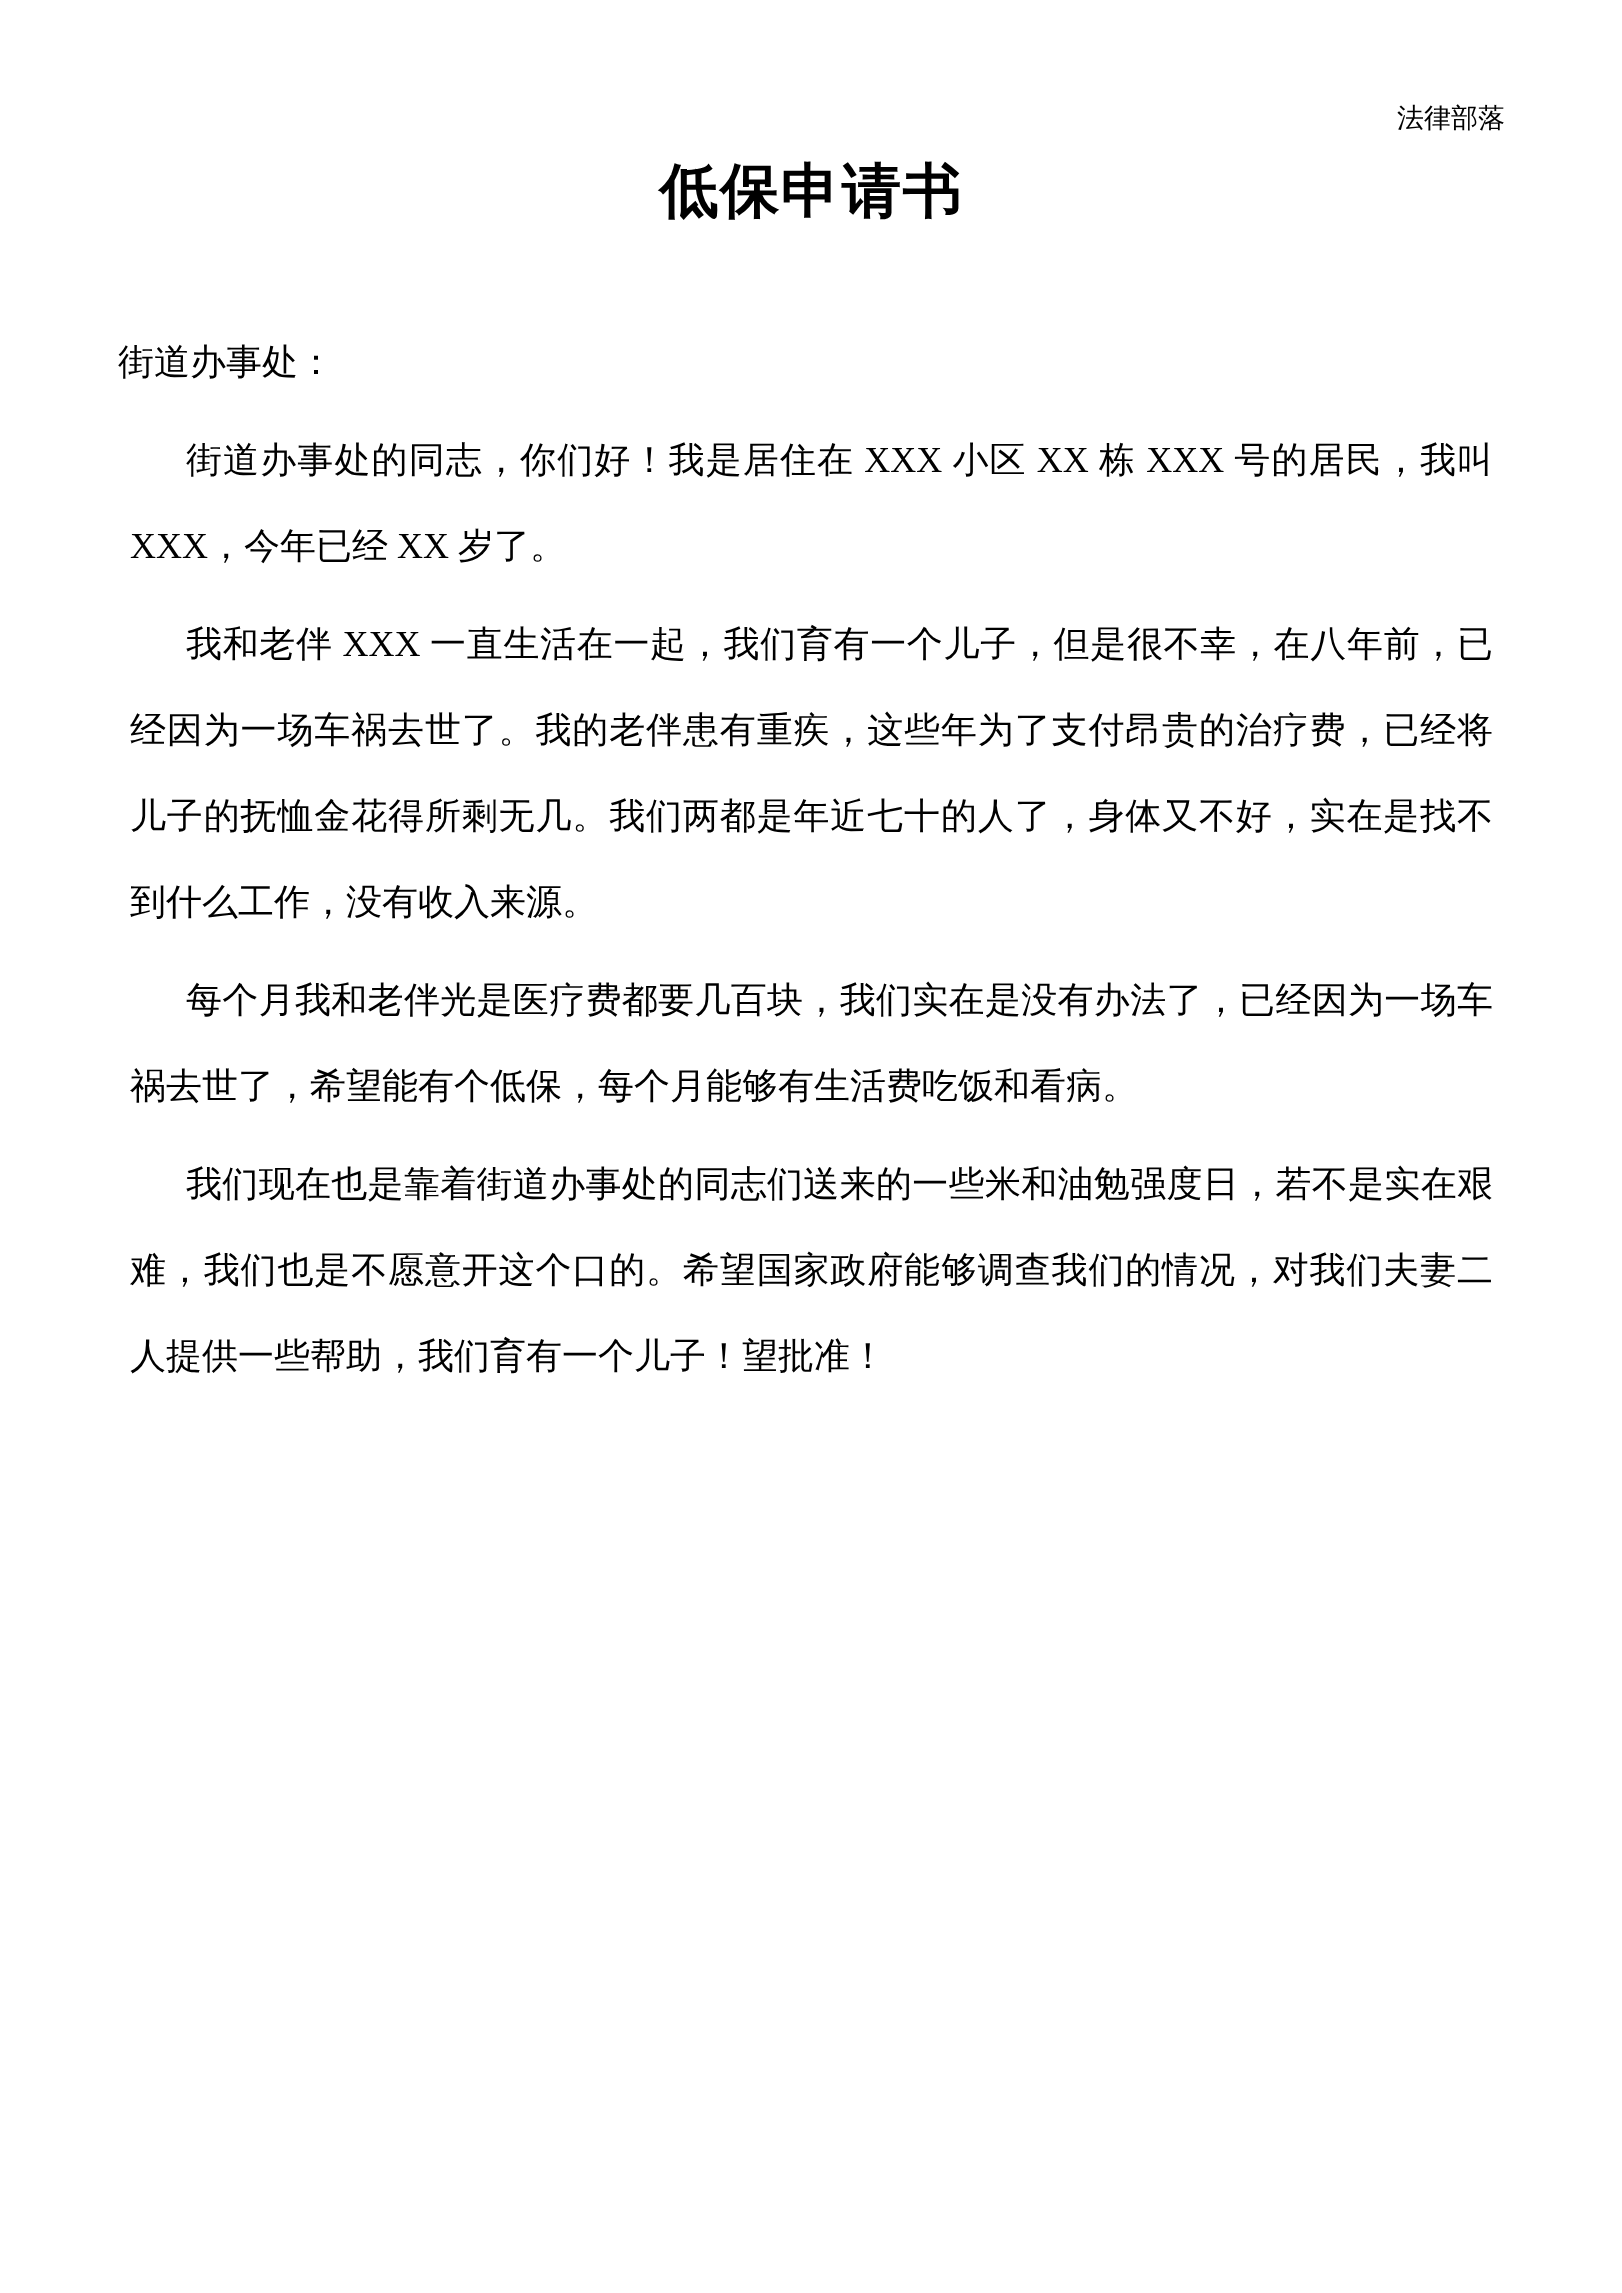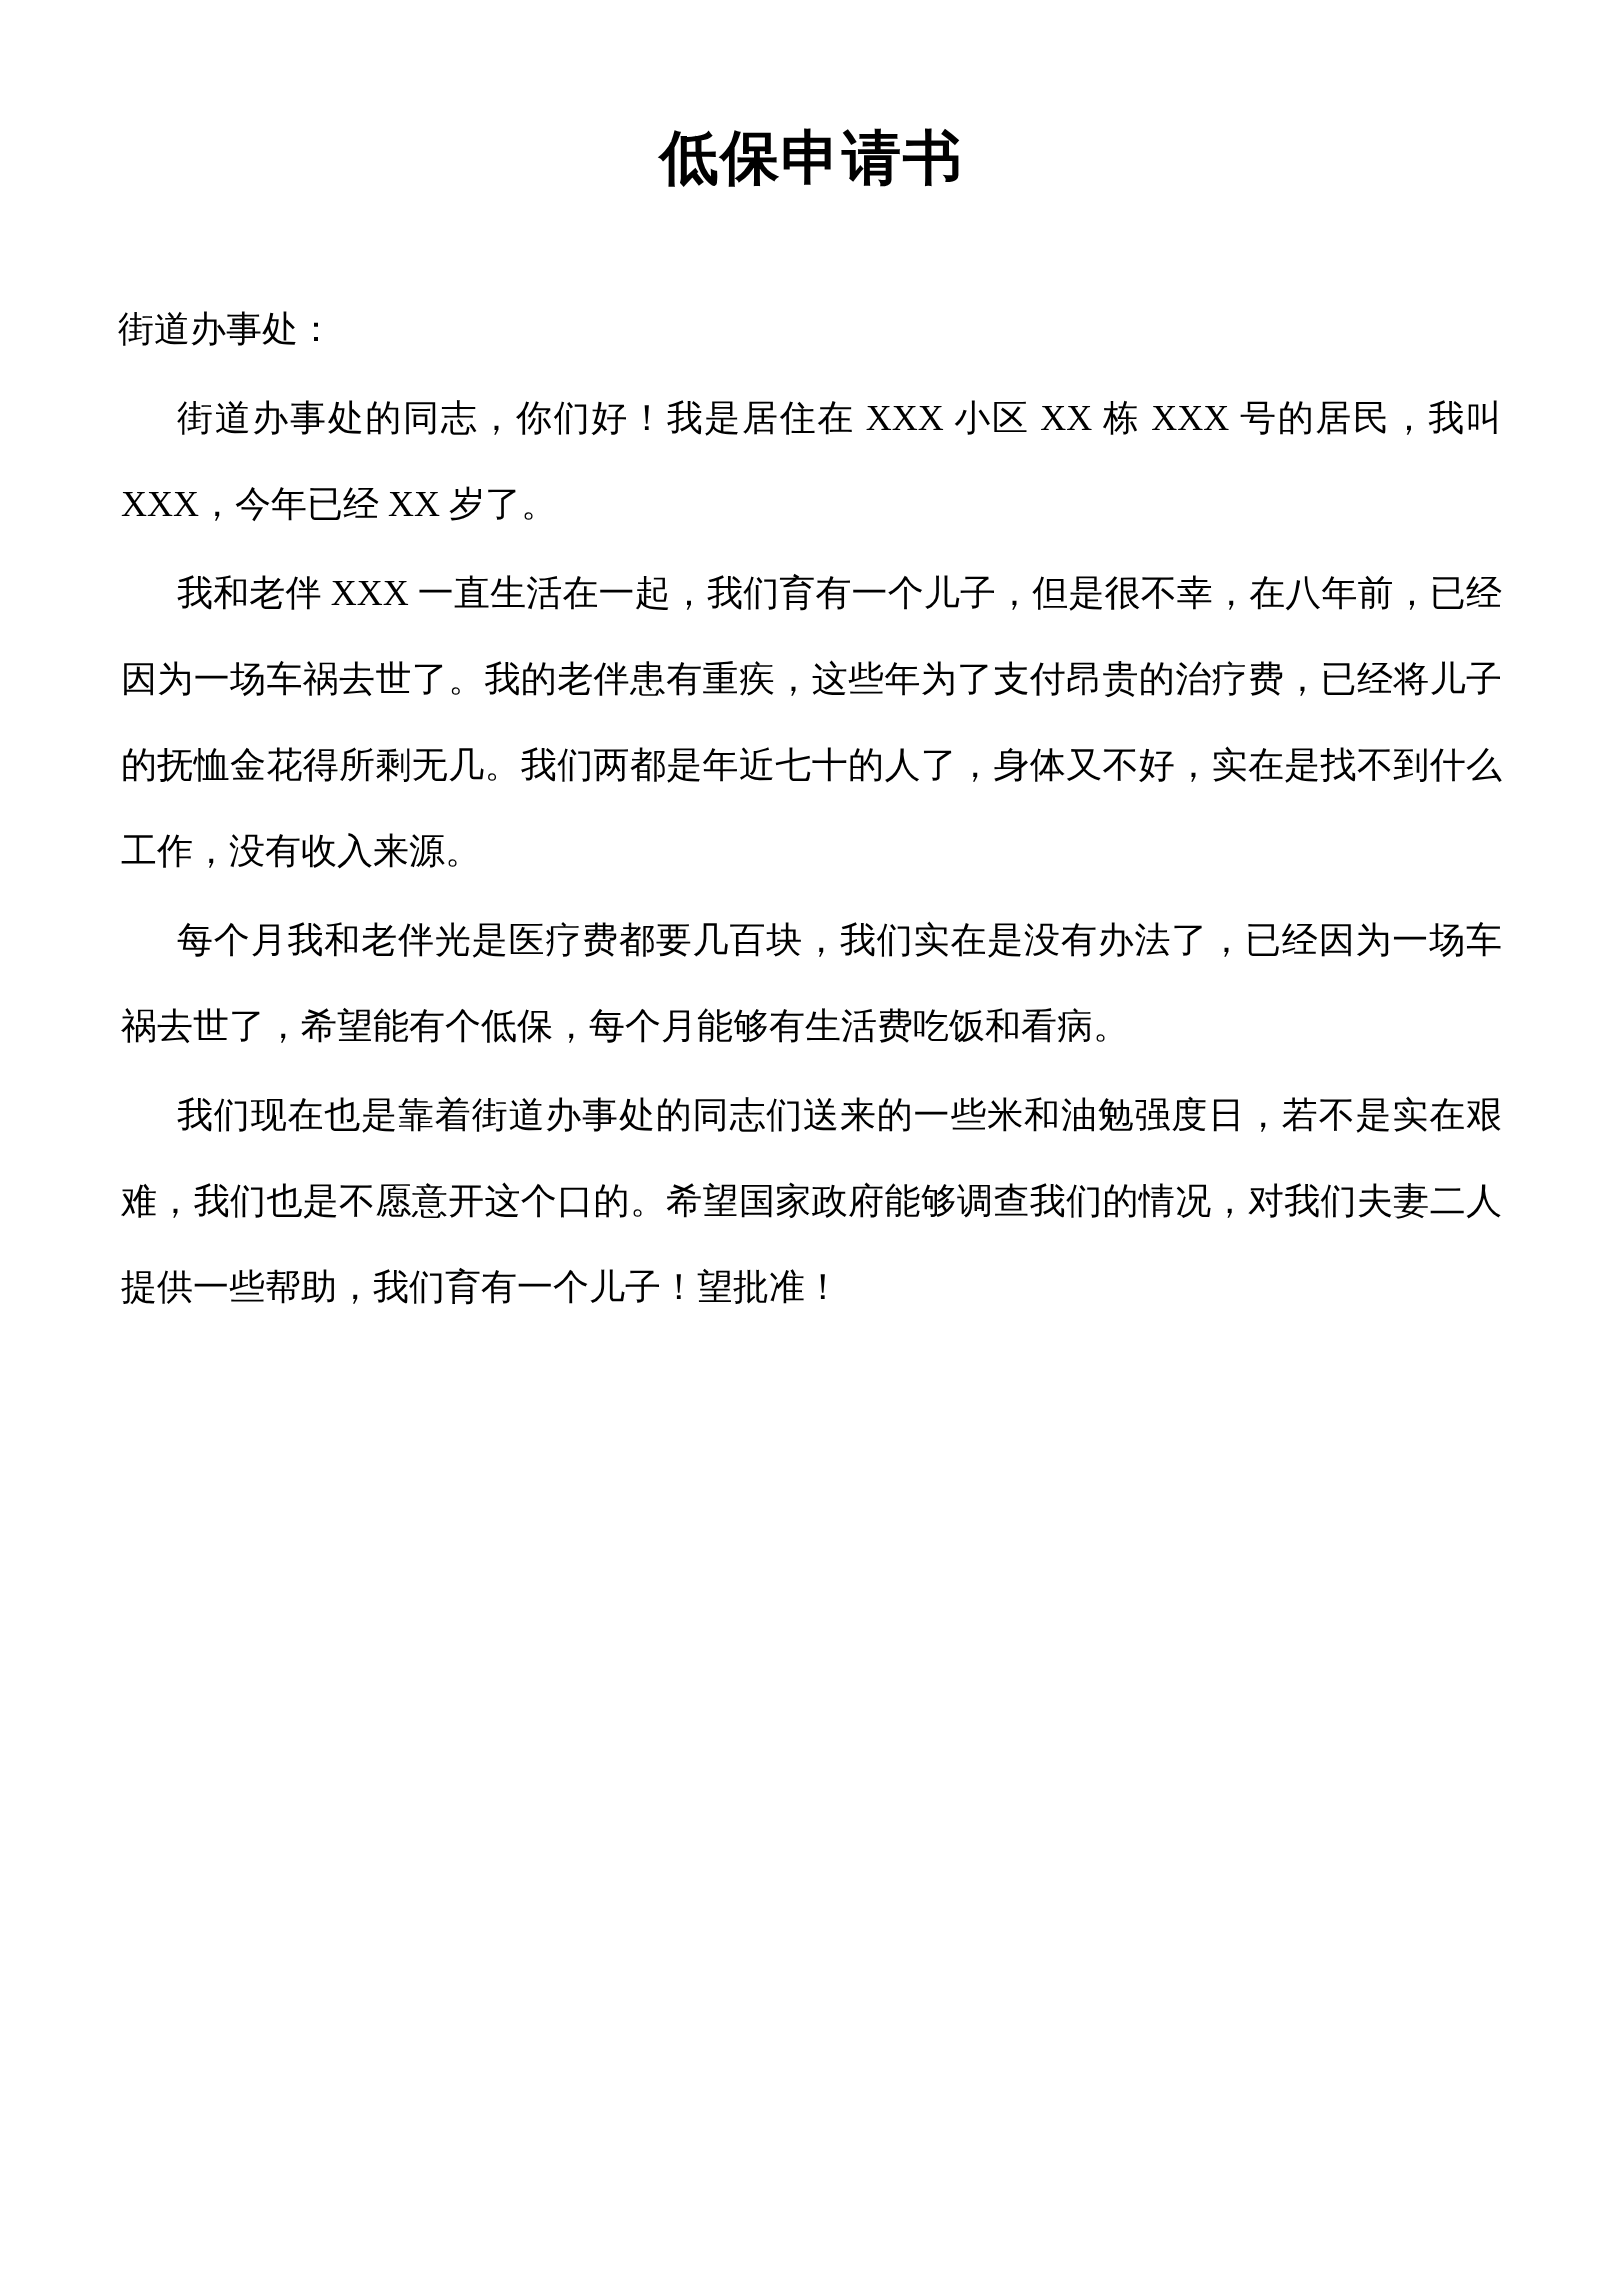--- a/index.html
+++ b/index.html
@@ -31,37 +31,38 @@
     line-height: 65px;
     margin: 23.6px 0 0 0;
     letter-spacing: 1.8px;
   }
   .salutation {
     margin: 95px 0 0 0;
     font-size: 36px;
     line-height: 86px;
   }
   .para {
-    margin: 3px;
+    margin: 12px;
     font-size: 36px;
     line-height: 86px;
     text-indent: 56px;
     text-align: justify;
   }
   .sig-line {
     margin: 0;
     font-size: 36px;
     line-height: 86px;
     text-align: right;
   }
 </style>
 </head>
 <body>
 
 <div class="page">
+  <p class="watermark">法律部落</p>
   <h1 class="doc-title">低保申请书</h1>
   <p class="salutation">街道办事处：</p>
   <p class="para">街道办事处的同志，你们好！我是居住在 XXX 小区 XX 栋 XXX 号的居民，我叫 XXX，今年已经 XX 岁了。</p>
   <p class="para">我和老伴 XXX 一直生活在一起，我们育有一个儿子，但是很不幸，在八年前，已经因为一场车祸去世了。我的老伴患有重疾，这些年为了支付昂贵的治疗费，已经将儿子的抚恤金花得所剩无几。我们两都是年近七十的人了，身体又不好，实在是找不到什么工作，没有收入来源。</p>
   <p class="para">每个月我和老伴光是医疗费都要几百块，我们实在是没有办法了，已经因为一场车祸去世了，希望能有个低保，每个月能够有生活费吃饭和看病。</p>
   <p class="para">我们现在也是靠着街道办事处的同志们送来的一些米和油勉强度日，若不是实在艰难，我们也是不愿意开这个口的。希望国家政府能够调查我们的情况，对我们夫妻二人提供一些帮助，我们育有一个儿子！望批准！</p>
 </div>
 
 
 </body></html>

